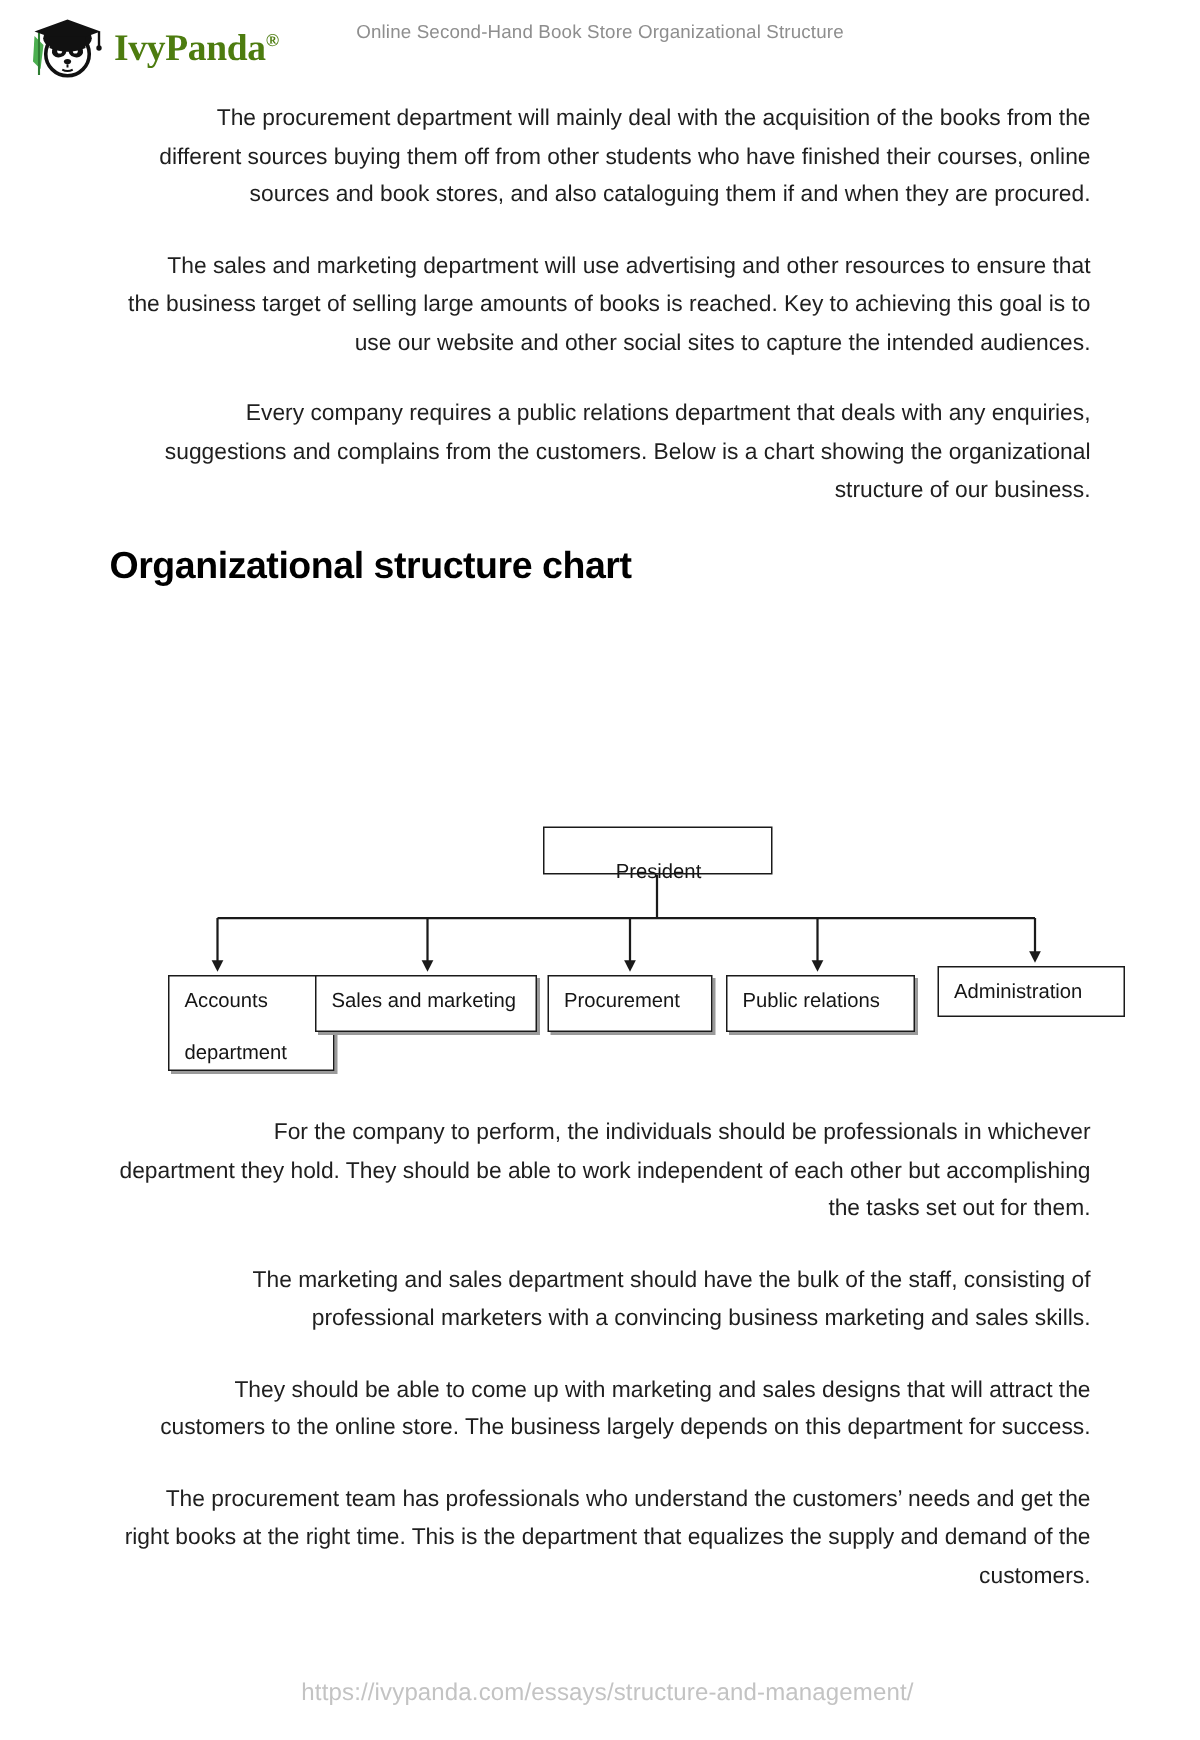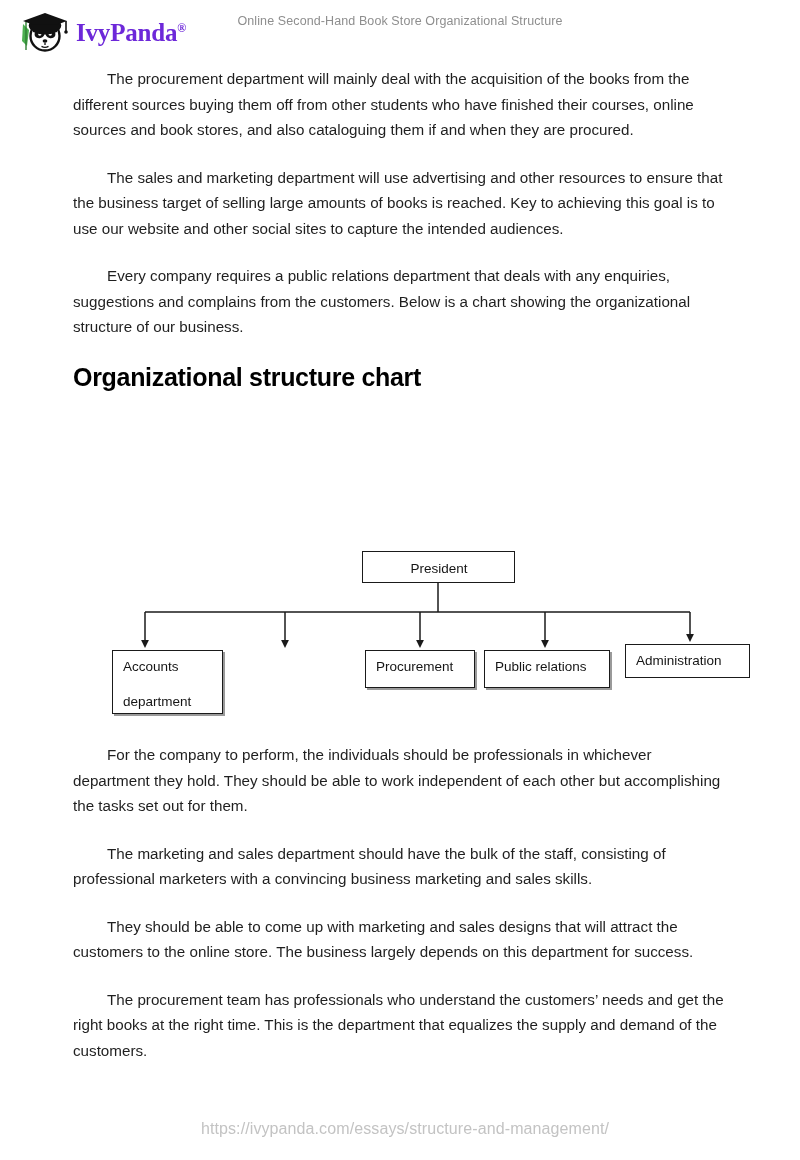--- a/index.html
+++ b/index.html
@@ -34,21 +34,21 @@
   }
   .brand-logo {
     width: 56px;
     height: 44px;
     display: block;
   }
   .brand-name {
     font-family: "Liberation Serif", serif;
     font-size: 25px;
     font-weight: bold;
-    color: #6d28d9;
+    color: #4d7c0f;
     letter-spacing: -0.2px;
     line-height: 1;
     position: relative;
     white-space: nowrap;
   }
   .brand-reg {
     font-family: "Liberation Serif", serif;
     font-size: 12px;
     vertical-align: super;
     font-weight: bold;
@@ -69,21 +69,21 @@
     position: absolute;
     left: 73px;
     top: 66px;
     width: 654px;
   }
   p.para {
     margin: 0 0 22px 0;
     font-size: 15.2px;
     line-height: 25.5px;
     text-indent: 34px;
-    text-align: left;
+    text-align: right;
     color: #1f1f1f;
   }
   h2.section-title {
     margin: 10px 0 0 0;
     font-size: 25px;
     font-weight: bold;
     line-height: 30px;
     color: #000000;
     letter-spacing: -0.3px;
   }
@@ -106,21 +106,21 @@
     border: 1.6px solid #1a1a1a;
     background: #ffffff;
     box-sizing: border-box;
     font-size: 13.5px;
     line-height: 22px;
     color: #151515;
     padding: 5px 9px 5px 10px;
   }
   .node.center {
     text-align: center;
-    padding-top: 6px;
+    padding-top: 18px;
   }
   .node.shadowed {
     box-shadow: 2px 2px 0 0 #9a9a9a;
   }
   .node .line2 {
     display: block;
     margin-top: 13px;
   }
 
   
@@ -201,20 +201,23 @@
 
   <div class="node center" style="left:282px; top:11px; width:153px; height:32px;">
     <span>President</span>
   </div>
 
   <div class="node shadowed" style="left:15px; top:110px; width:111px; height:64px;margin-left:17px;">
     <span>Accounts</span>
     <span class="line2">department</span>
   </div>
 
+  <div class="node shadowed" style="left:130px; top:110px; width:148px; height:38px;">
+    <span>Sales and marketing</span>
+  </div>
 
   <div class="node shadowed" style="left:285px; top:110px; width:110px; height:38px;">
     <span>Procurement</span>
   </div>
 
   <div class="node shadowed" style="left:404px; top:110px; width:126px; height:38px;">
     <span>Public relations</span>
   </div>
 
   <div class="node" style="left:545px; top:104px; width:125px; height:34px;">

